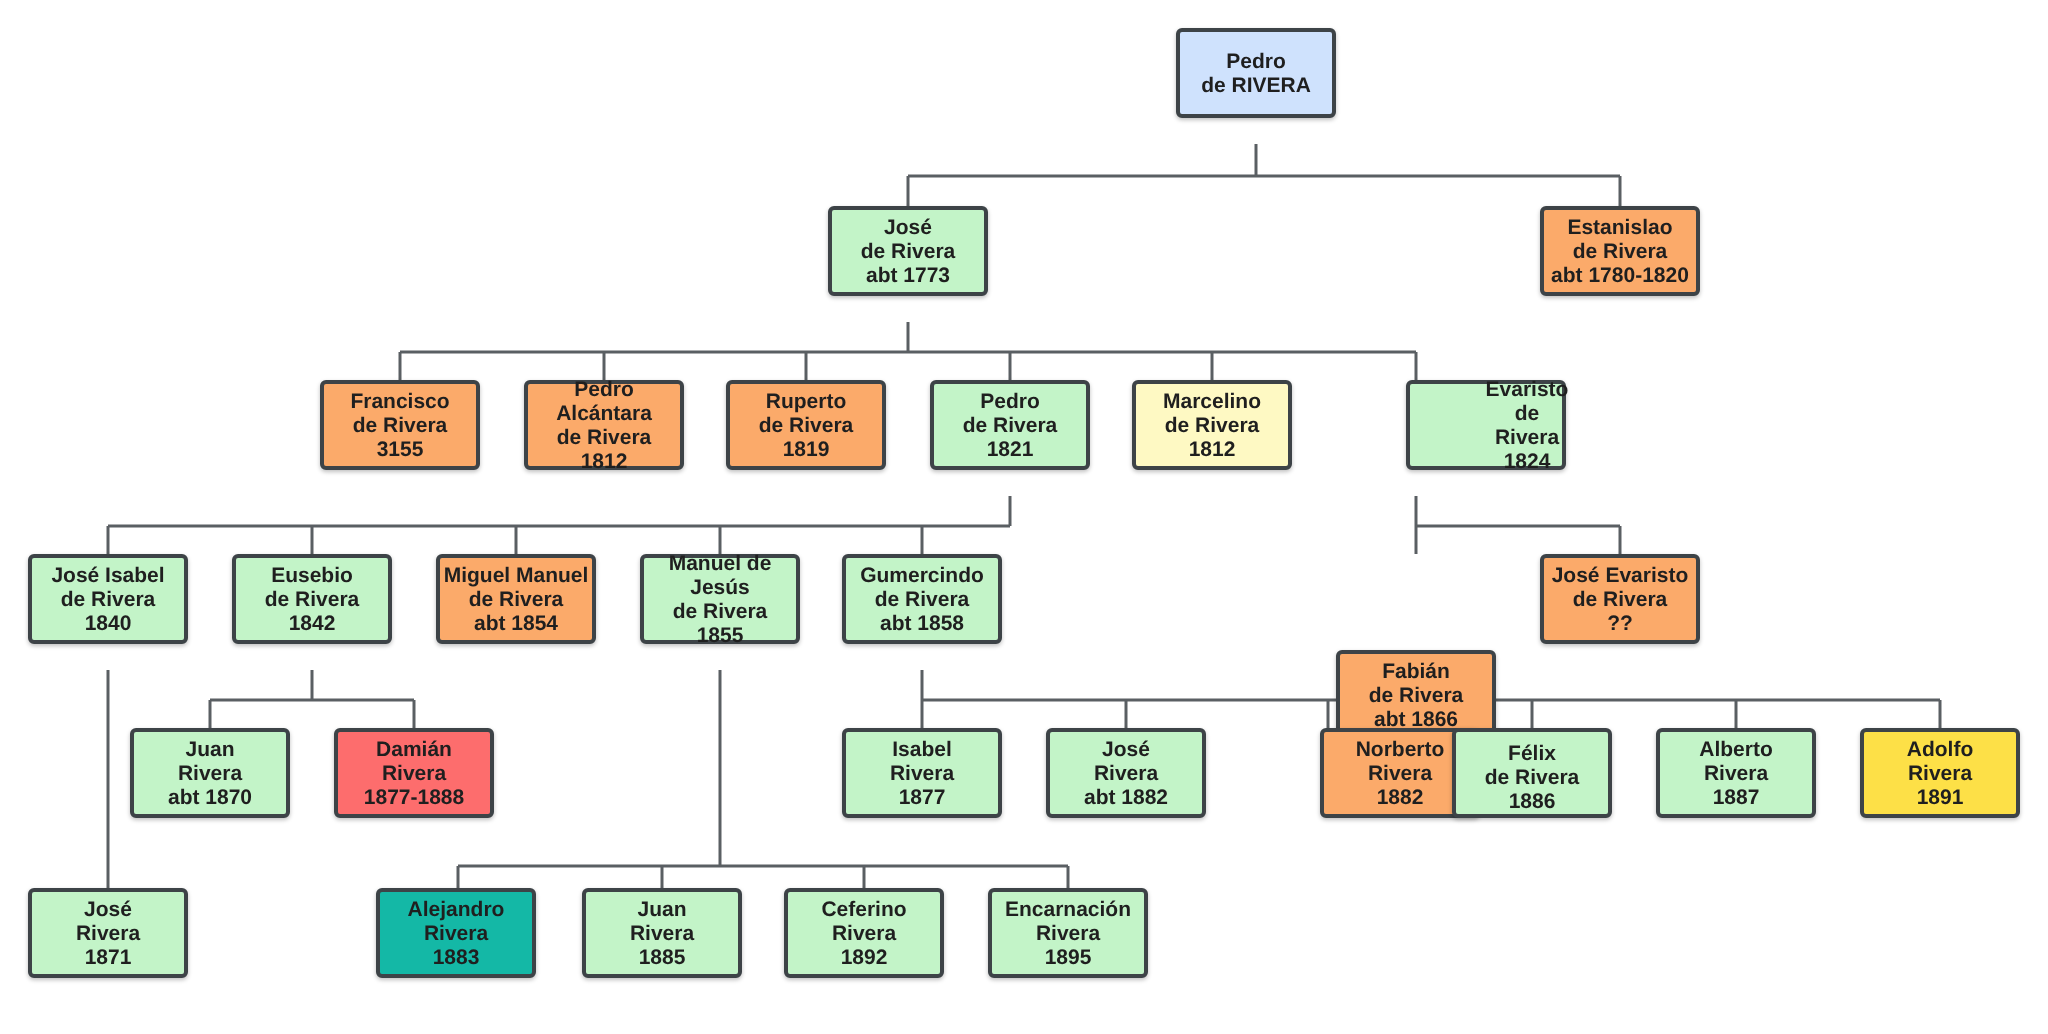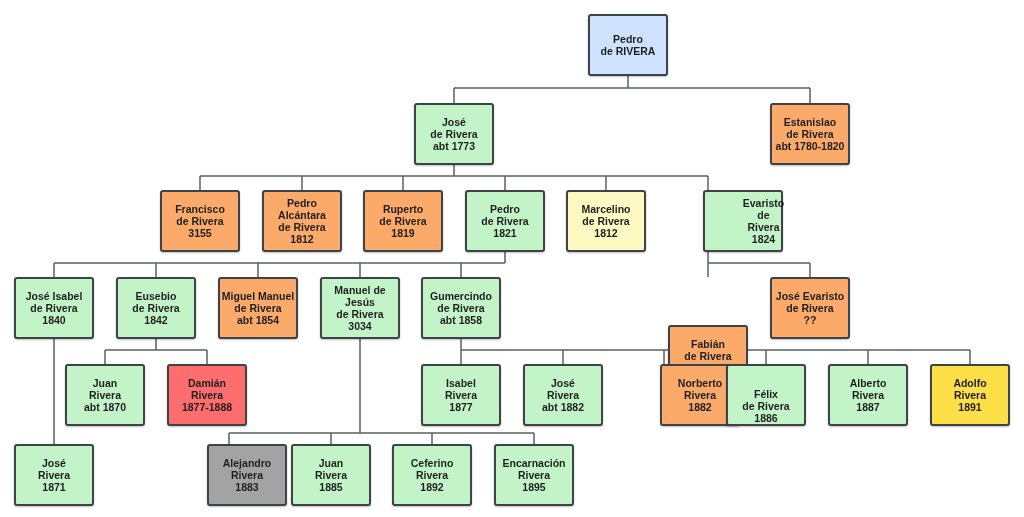--- a/index.html
+++ b/index.html
@@ -1,19 +1,19 @@
 <!DOCTYPE html>
 <html><head>
 <meta charset="utf-8">
 <style>
   html, body { margin:0; padding:0; background:#ffffff; }
   body { width:1024px; height:517px; position:relative; overflow:hidden;
          font-family:"Liberation Sans", sans-serif; }
   #lines { position:absolute; left:0; top:0; width:1024px; height:517px; }
-  .node { position:absolute; width:80px; height:62px; box-sizing:border-box;
+  .node { position:absolute; width:80px; height:45px; box-sizing:border-box;
           border:2px solid #3d4347; border-radius:3px;
           display:flex; align-items:center; justify-content:center; text-align:center;
           box-shadow:0 1px 2px rgba(0,0,0,0.25); cursor:pointer; }
   .node .txt { font-size:10.5px; font-weight:bold; color:#1f1f1f; line-height:12px; white-space:pre-line; }
 </style>
 </head>
 <body>
 
 <svg id="lines" xmlns="http://www.w3.org/2000/svg">
     <path d="M628 72 L628 88" stroke="#5a5f63" stroke-width="1.5" fill="none"></path>
@@ -117,21 +117,21 @@
     </div>
     <div class="node" style="left: 218px; top: 277px; background: rgb(251, 170, 106);">
       <span class="txt">Miguel Manuel
 de Rivera
 abt 1854</span>
     </div>
     <div class="node" style="left: 320px; top: 277px; background: rgb(195, 244, 200);">
       <span class="txt">Manuel de
 Jesús
 de Rivera
-3034</span>
+1855</span>
     </div>
     <div class="node" style="left: 421px; top: 277px; background: rgb(195, 244, 200);">
       <span class="txt">Gumercindo
 de Rivera
 abt 1858</span>
     </div>
     <div class="node" style="left: 668px; top: 277px; background: rgb(251, 170, 106); margin-top: 48px;">
       <span class="txt">Fabián
 de Rivera
 abt 1866</span>
@@ -179,21 +179,21 @@
     <div class="node" style="left: 930px; top: 364px; background: #fde047;">
       <span class="txt">Adolfo
 Rivera
 1891</span>
     </div>
     <div class="node" style="left: 14px; top: 444px; background: rgb(195, 244, 200);">
       <span class="txt">José
 Rivera
 1871</span>
     </div>
-    <div class="node" style="left: 207px; top: 444px; background: #a3a3a3;">
+    <div class="node" style="left: 188px; top: 444px; background: #14b8a6;">
       <span class="txt">Alejandro
 Rivera
 1883</span>
     </div>
     <div class="node" style="left: 291px; top: 444px; background: rgb(195, 244, 200);">
       <span class="txt">Juan
 Rivera
 1885</span>
     </div>
     <div class="node" style="left: 392px; top: 444px; background: rgb(195, 244, 200);">

